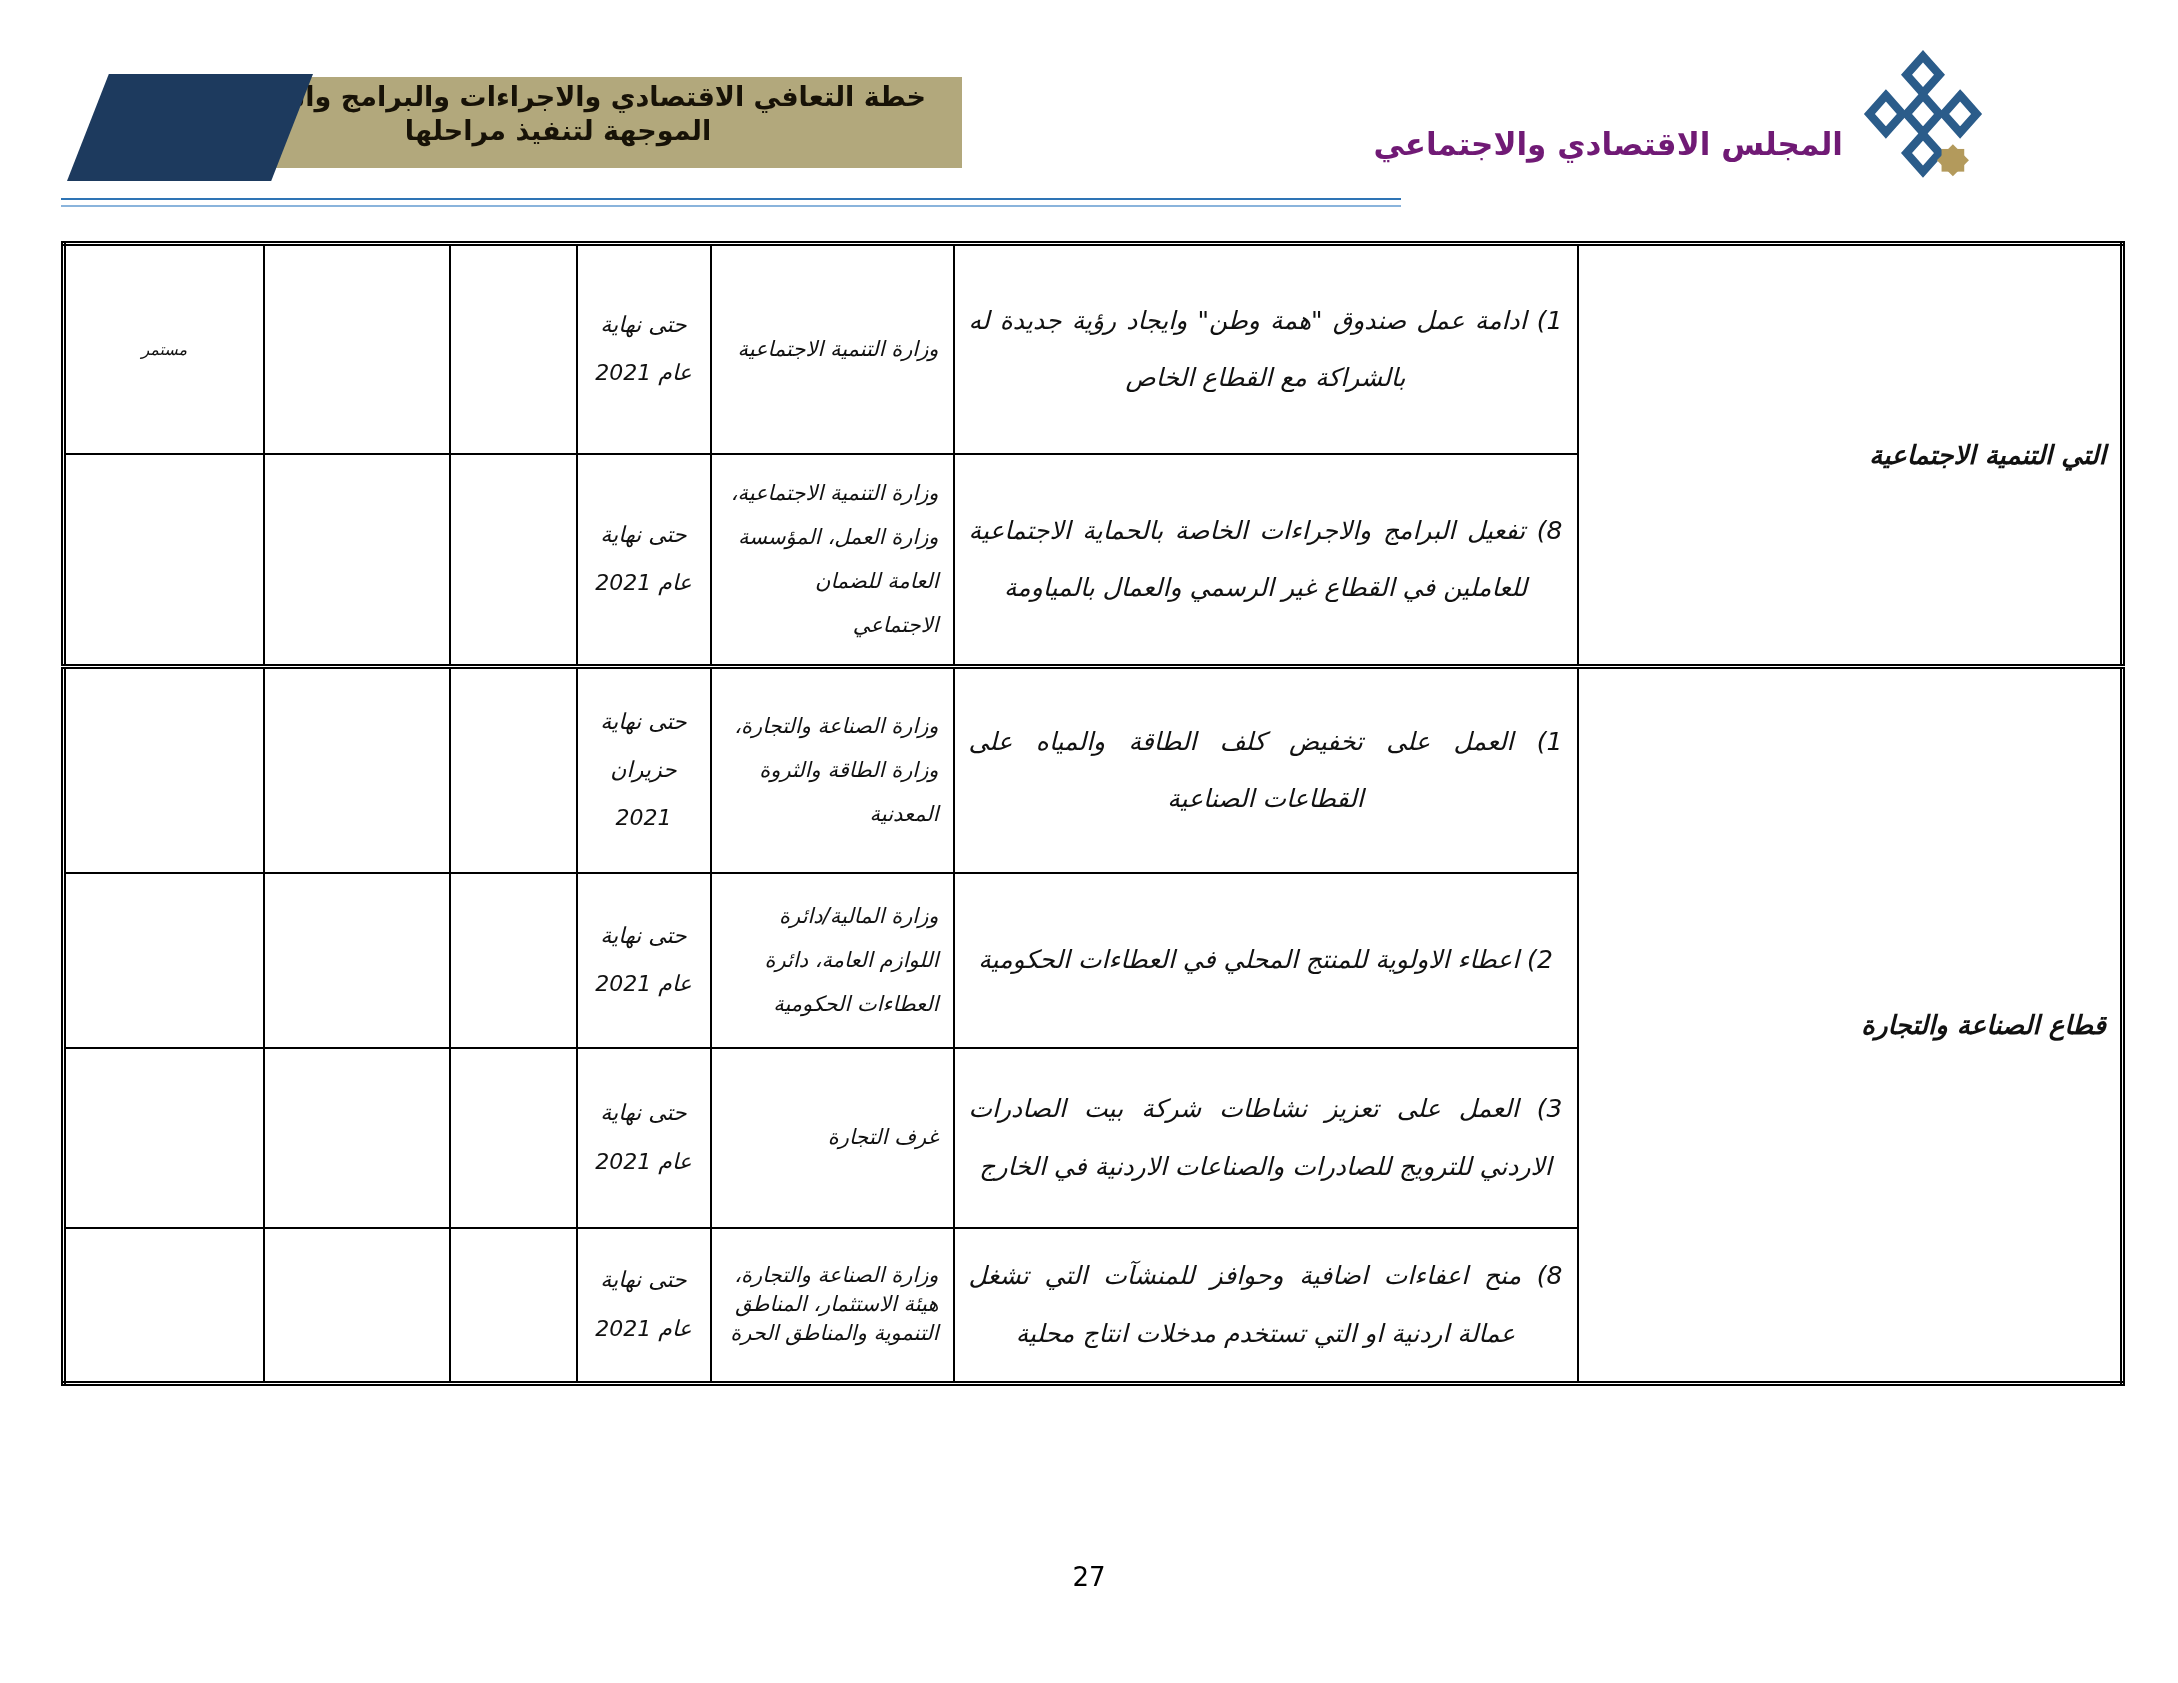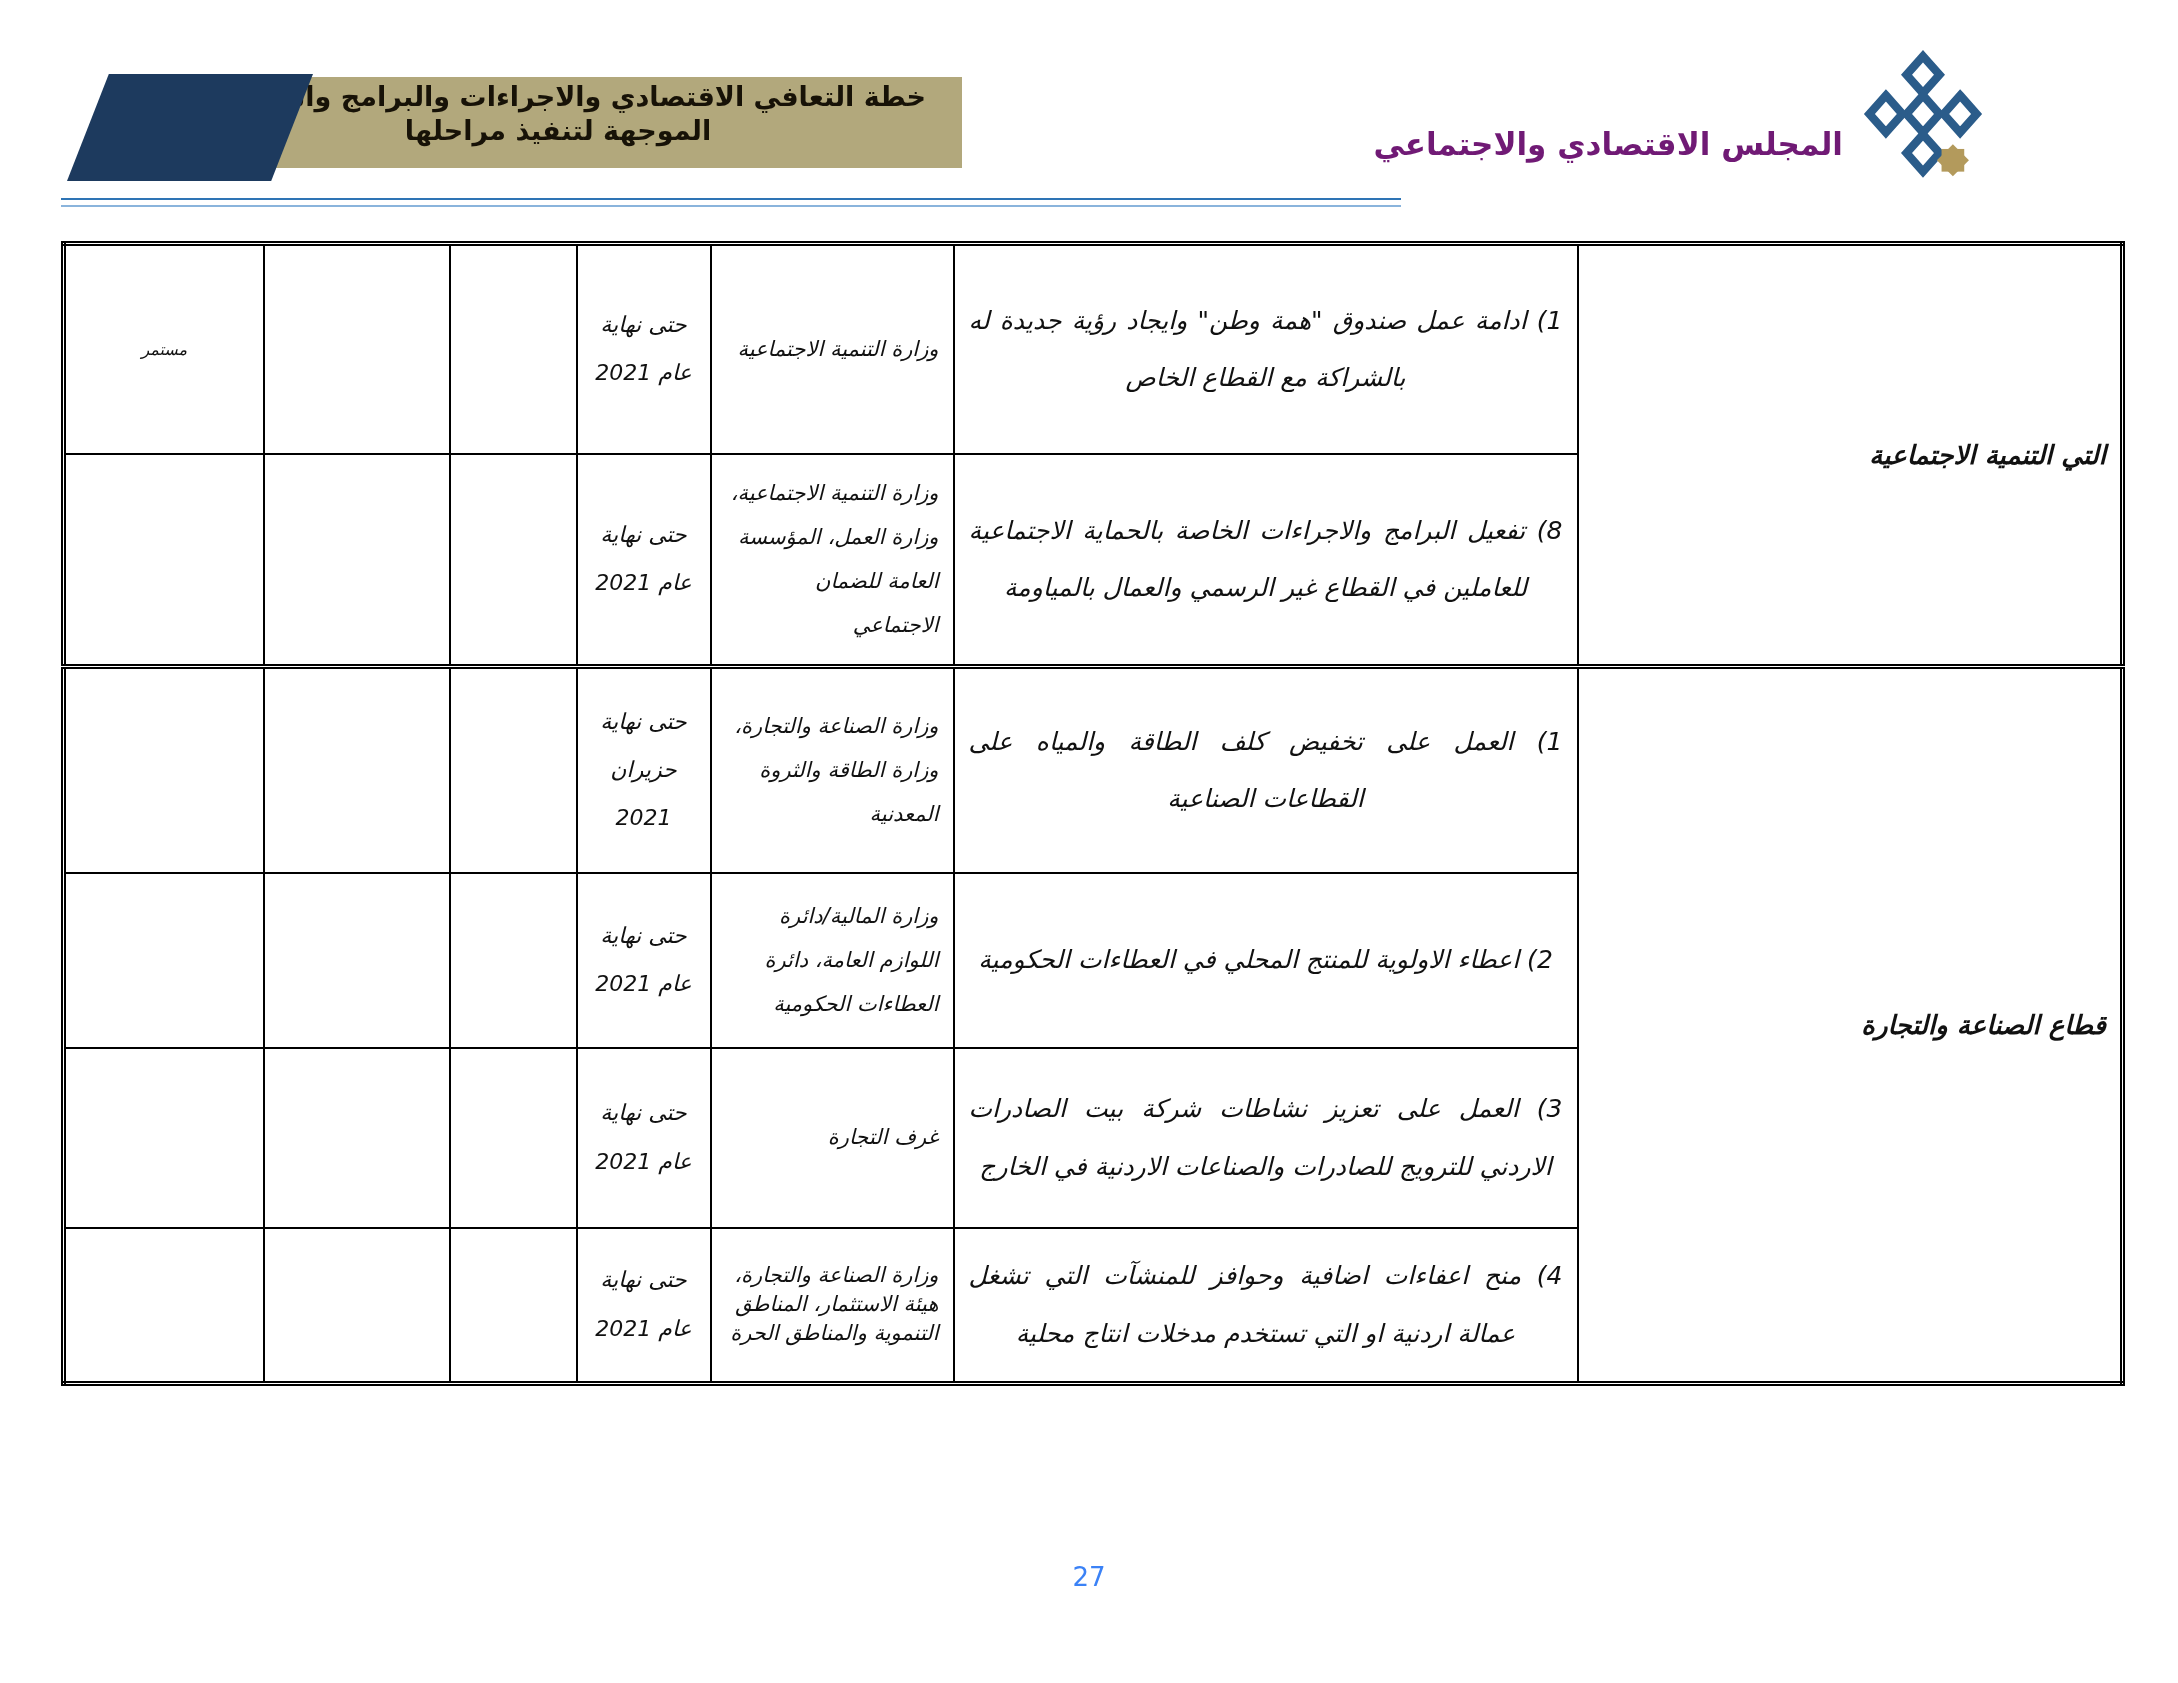--- a/index.html
+++ b/index.html
@@ -67,21 +67,21 @@
     font-size:25px;line-height:2.3;
     text-align:justify;text-align-last:center;
   }
   .cell-entity{font-size:21px;line-height:2.1;text-align:right;}
   .cell-entity.tight{line-height:1.4;}
   .cell-time{font-size:22px;line-height:2.2;text-align:center;}
   .cell-status{font-size:16px;text-align:center;}
   
   .page-number{
     position:absolute;left:0;right:0;top:1562px;
-    text-align:center;font-size:26px;color:#3b82f6;
+    text-align:center;font-size:26px;color:#000000;
   }
 </style>
 </head>
 <body>
 
 <div class="page">
 
   <div class="banner-tan">
     <div class="banner-text">خطة التعافي الاقتصادي والاجراءات والبرامج والمبادرات الموجهة لتنفيذ مراحلها</div>
   </div>
@@ -153,21 +153,21 @@
       </tr>
       <tr style="height:180px">
         <td class="cell-action">3) العمل على تعزيز نشاطات شركة بيت الصادرات الاردني للترويج للصادرات والصناعات الاردنية في الخارج</td>
         <td class="cell-entity">غرف التجارة</td>
         <td class="cell-time">حتى نهاية عام 2021</td>
         <td></td>
         <td></td>
         <td class="cell-status"></td>
       </tr>
       <tr style="height:156px">
-        <td class="cell-action">4) منح اعفاءات اضافية وحوافز للمنشآت التي تشغل عمالة اردنية او التي تستخدم مدخلات انتاج محلية</td>
+        <td class="cell-action">8) منح اعفاءات اضافية وحوافز للمنشآت التي تشغل عمالة اردنية او التي تستخدم مدخلات انتاج محلية</td>
         <td class="cell-entity tight">وزارة الصناعة والتجارة، هيئة الاستثمار، المناطق التنموية والمناطق الحرة</td>
         <td class="cell-time">حتى نهاية عام 2021</td>
         <td></td>
         <td></td>
         <td class="cell-status"></td>
       </tr>
     </tbody>
   </table>
 
   <div class="page-number">27</div>

